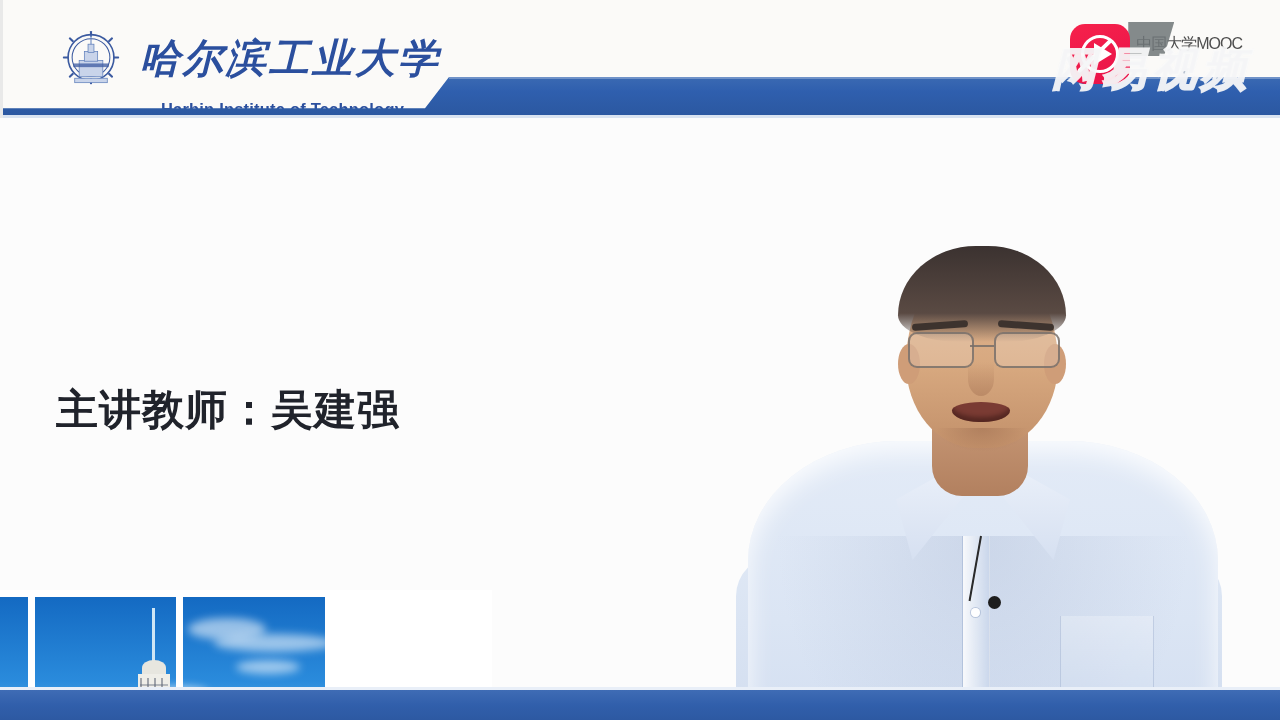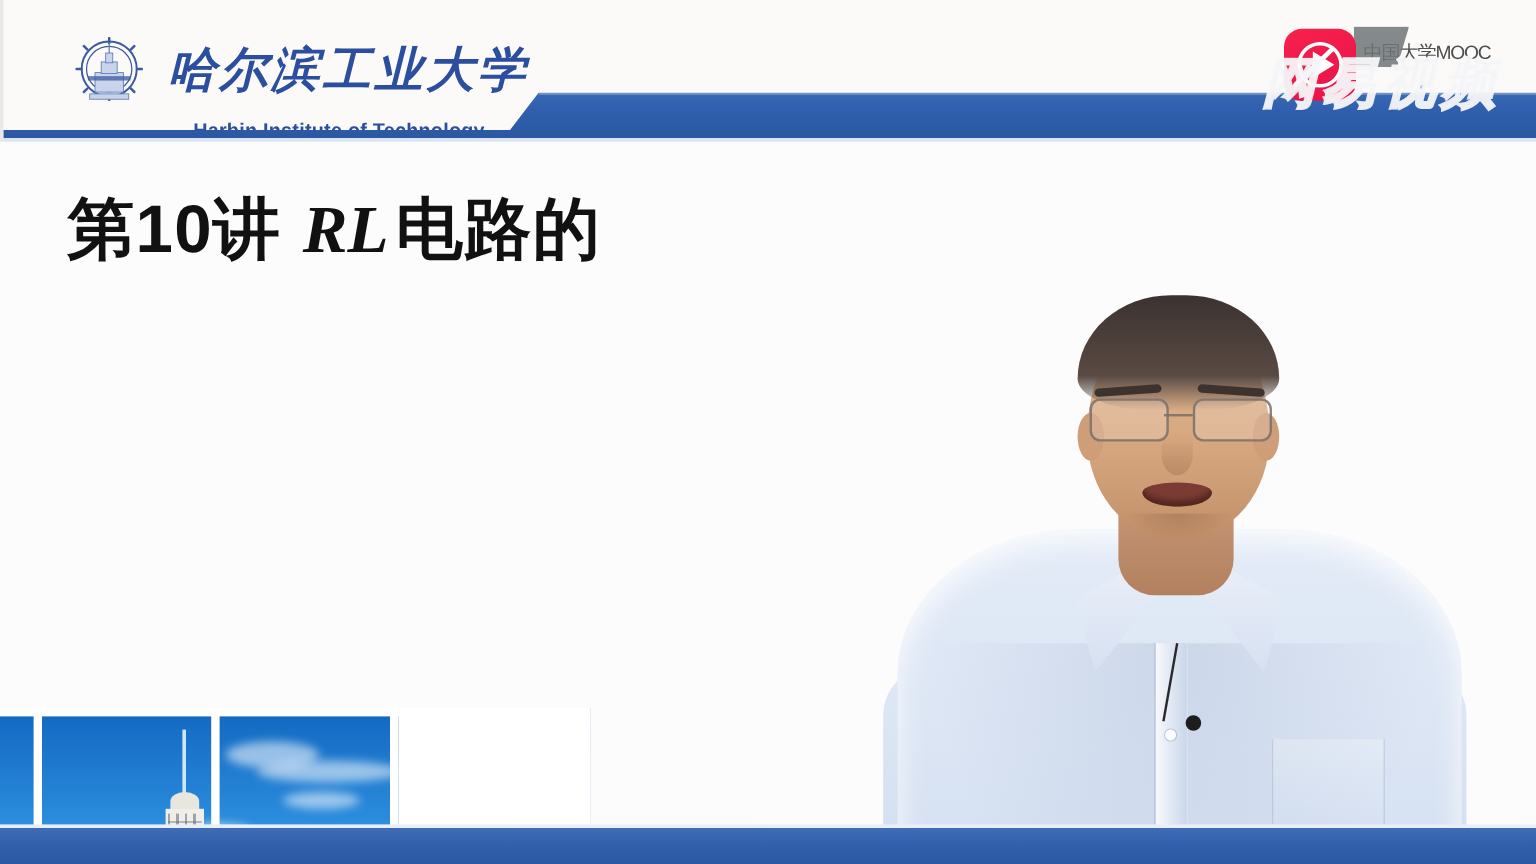--- a/index.html
+++ b/index.html
@@ -461,25 +461,23 @@
       </div>
       <div class="mooc-text">中国大学MOOC</div>
     </div>
 
     <div class="watermark">网易视频</div>
   </div>
 
   <div class="slide">
 
     <div class="title-block">
-      <div class="title-line">
-        <span>第10讲</span><span class="rl">RL</span><span>电路的</span>
-      </div>
     </div>
 
+    <div class="teacher">主讲教师：吴建强</div>
 
     <div class="collage">
       <div class="photo">
         <div class="sky-cloud" style="left:188px; top:28px; width:78px; height:22px;"></div>
         <div class="sky-cloud" style="left:214px; top:44px; width:120px; height:18px;"></div>
         <div class="sky-cloud" style="left:236px; top:70px; width:64px; height:14px;"></div>
         <div class="sky-cloud" style="left:150px; top:96px; width:58px; height:12px;"></div>
 
         <div class="tower-spire" style="left:152px; top:18px; height:58px;"></div>
         <div class="tower-dome" style="left:142px; top:70px; width:24px; height:16px;"></div>

